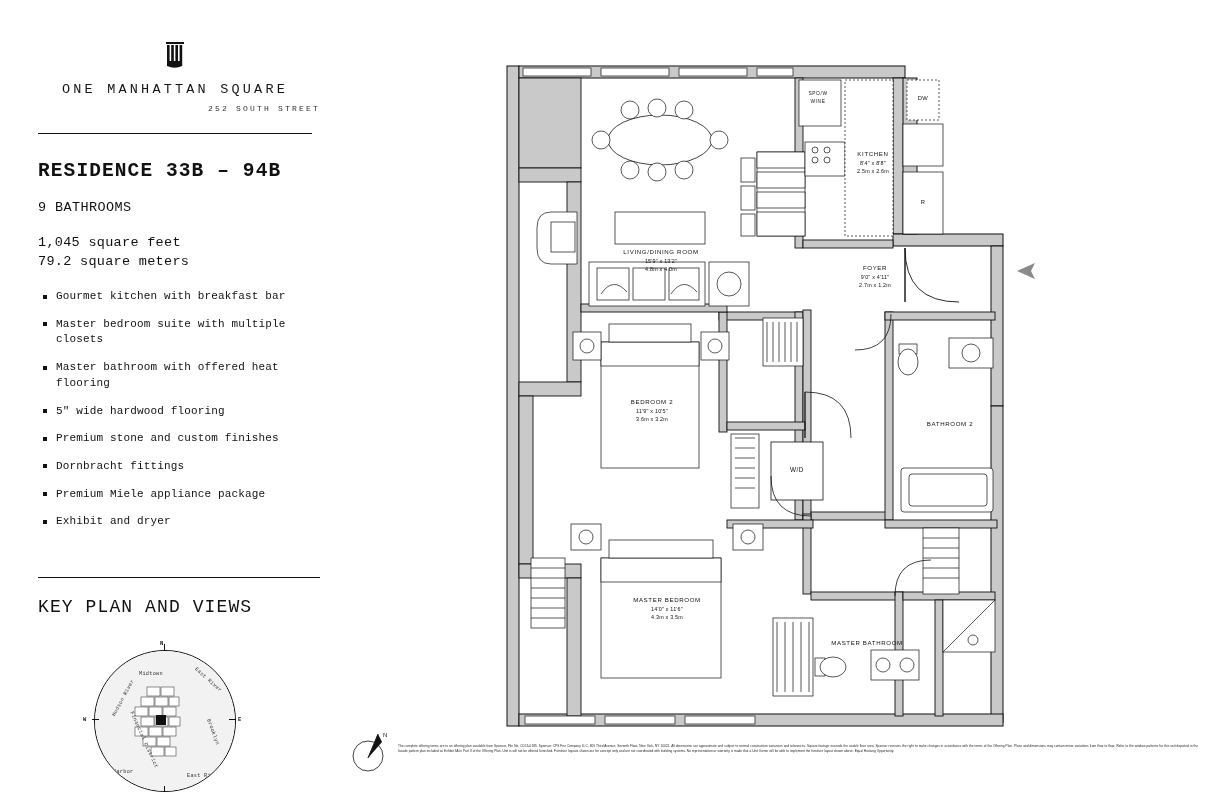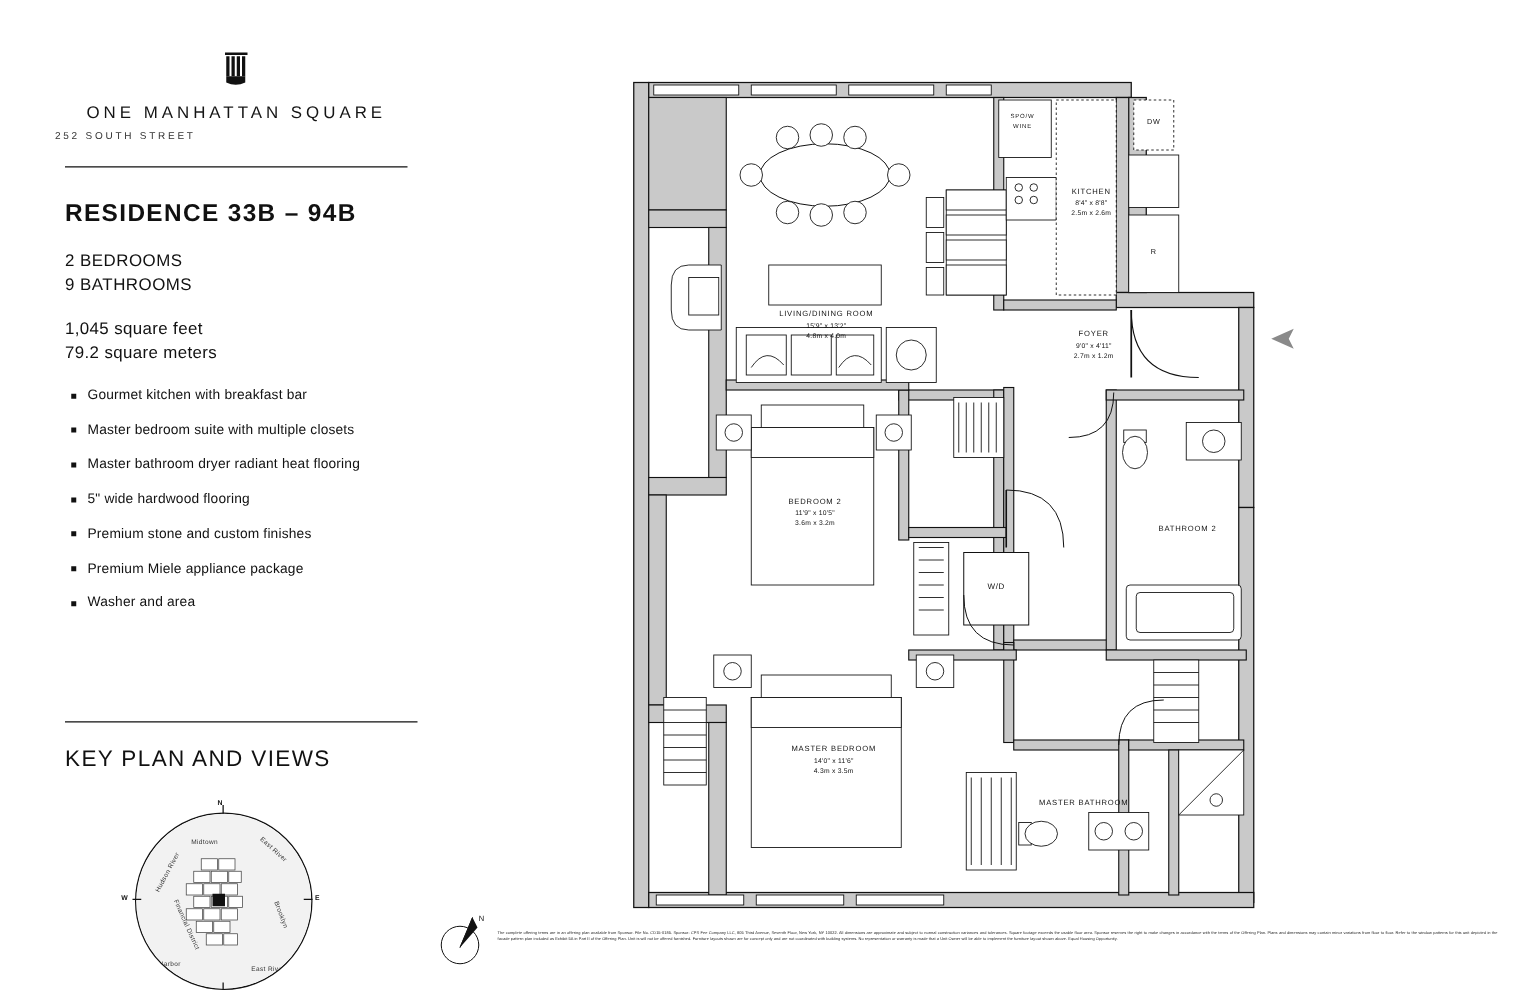--- a/index.html
+++ b/index.html
@@ -8,33 +8,33 @@
     background:#ffffff;
     font-family:"Liberation Sans", sans-serif;
     color:#1a1a1a;
     overflow:hidden;
     position:relative;
   }
   .page{position:absolute;inset:0;}
 
   
   .left{
-    position:absolute;left:44px;top:24px;width:290px;height:744px;
+    position:absolute;left:30px;top:24px;width:290px;height:744px;font-family:Liberation Mono, monospace;
   }
   .logo-wrap{text-align:center;padding-top:14px;}
   .logo-mark{
     width:34px;height:34px;margin:0 auto 10px auto;position:relative;
   }
   .logo-mark svg{display:block;}
   .brand{
     font-size:13.5px;letter-spacing:3.2px;font-weight:400;color:#141414;
     text-align:center;
   }
   .brand-sub{
-    margin-top:7px;font-size:8px;letter-spacing:2.2px;color:#333;text-align:left;
+    margin-top:7px;font-size:8px;letter-spacing:2.2px;color:#333;text-align:right;
   }
   .rule{
     border-top:1px solid #111;margin:20px 8px 0 8px;
   }
   .res-title{
     margin:26px 0 0 8px;font-size:19.5px;letter-spacing:1.1px;font-weight:700;color:#111;
   }
   .beds{
     margin:16px 0 0 8px;font-size:13.5px;line-height:19px;letter-spacing:.4px;color:#111;
   }
@@ -127,37 +127,37 @@
       </div>
       <div class="brand">ONE MANHATTAN SQUARE</div>
       <div class="brand-sub">252 SOUTH STREET</div>
     </div>
 
     <div class="rule"></div>
 
     <div class="res-title">RESIDENCE 33B – 94B</div>
 
     <div class="beds">
-      <div>2 BEDROOMS</div>
       <div>9 BATHROOMS</div>
     </div>
 
     <div class="area">
       <div>1,045 square feet</div>
       <div>79.2 square meters</div>
     </div>
 
     <ul class="features">
       <li>Gourmet kitchen with breakfast bar</li>
       <li>Master bedroom suite with multiple closets</li>
-      <li>Master bathroom dryer radiant heat flooring</li>
+      <li>Master bathroom with offered heat flooring</li>
       <li>5" wide hardwood flooring</li>
       <li>Premium stone and custom finishes</li>
+      <li>Dornbracht fittings</li>
       <li>Premium Miele appliance package</li>
-      <li>Washer and area</li>
+      <li>Exhibit and dryer</li>
     </ul>
 
     <div class="rule2"></div>
     <div class="keyplan-title">KEY PLAN AND VIEWS</div>
 
     <div class="keyplan">
       <div class="kp-circle">
         <div class="kp-water"></div>
         <svg class="kp-blocks" viewBox="0 0 140 140">
           <g fill="#ffffff" stroke="#444" stroke-width="0.6">

